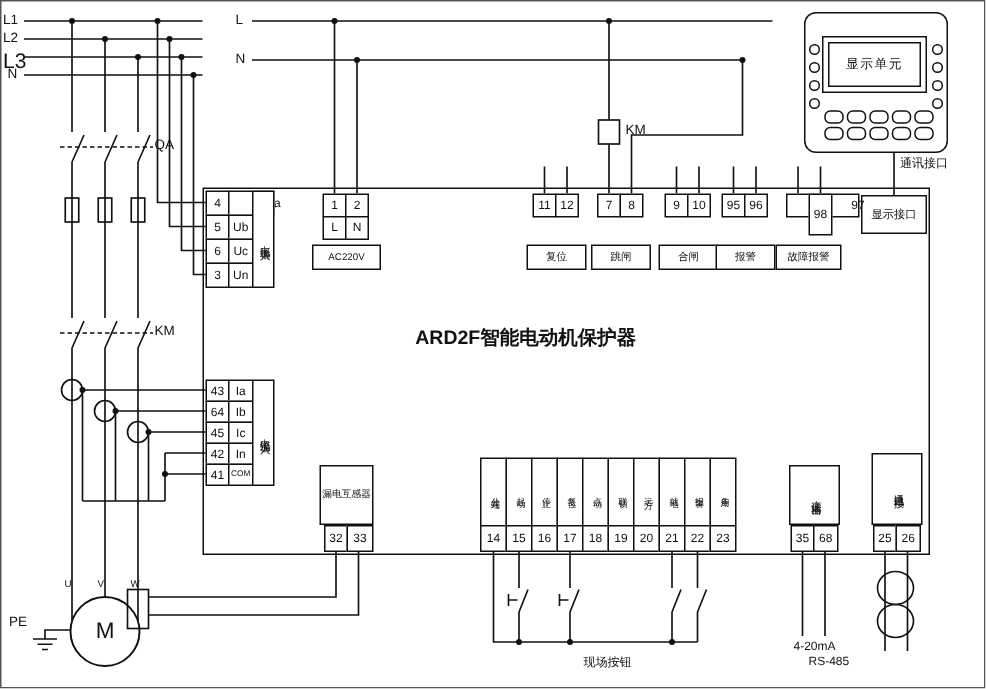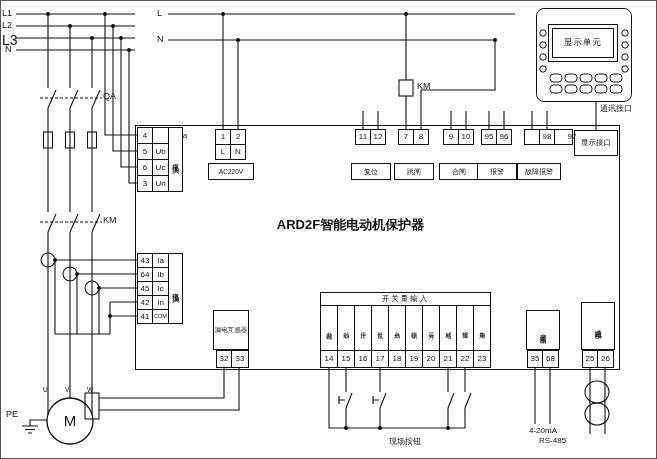--- a/index.html
+++ b/index.html
@@ -175,21 +175,21 @@
 
   <div class="cell over" style="left:443px;top:129px;width:16px;height:16px;">9</div>
   <div class="cell over" style="left:458px;top:129px;width:16px;height:16px;">10</div>
   <div class="lblbox over" style="left:439px;top:163px;width:40px;height:17px;">合闸</div>
 
   <div class="cell over" style="left:481px;top:129px;width:16px;height:16px;">95</div>
   <div class="cell over" style="left:496px;top:129px;width:16px;height:16px;">96</div>
   <div class="lblbox over" style="left:477px;top:163px;width:40px;height:17px;">报警</div>
 
   <div class="cell over" style="left:524px;top:129px;width:16px;height:16px;padding-left:47px;">97</div>
-  <div class="cell over" style="left:539px;top:129px;width:16px;height:16px;">98</div>
+  <div class="cell over" style="left:539px;top:129px;width:16px;height:28px;">98</div>
   <div class="lblbox over" style="left:517px;top:163px;width:44px;height:17px;">故障报警</div>
 
   <div class="cell over" style="left:137px;top:127px;width:16px;height:17px;">4</div>
   <div class="cell over" style="left:152px;top:127px;width:17px;height:17px;padding-left:29px;">Ua</div>
   <div class="cell over" style="left:137px;top:143px;width:16px;height:17px;">5</div>
   <div class="cell over" style="left:152px;top:143px;width:17px;height:17px;">Ub</div>
   <div class="cell over" style="left:137px;top:159px;width:16px;height:17px;">6</div>
   <div class="cell over" style="left:152px;top:159px;width:17px;height:17px;">Uc</div>
   <div class="cell over" style="left:137px;top:175px;width:16px;height:17px;">3</div>
   <div class="cell over" style="left:152px;top:175px;width:17px;height:17px;">Un</div>
@@ -208,21 +208,20 @@
   <div class="cell over" style="left:137px;top:309px;width:16px;height:15px;">41</div>
   <div class="cell over" style="left:152px;top:309px;width:17px;height:15px;font-size:5.5px;">COM</div>
   <div class="lblbox over" style="left:168px;top:253px;width:15px;height:71px;">
       <span class="vlbl">电流输入</span>
     </div>
 
   <div class="lblbox over" style="left:213px;top:310px;width:36px;height:40px;font-size:6.5px;">漏电互感器</div>
   <div class="cell over" style="left:216px;top:350px;width:16px;height:18px;">32</div>
   <div class="cell over" style="left:231px;top:350px;width:18px;height:18px;">33</div>
 
-  <div class="lblbox over" style="left:320px;top:292px;width:171px;height:14px;font-size:7.5px;letter-spacing:2px;">开关量输入</div>
 
   <div class="lblbox over" style="left:320px;top:305px;width:18px;height:46px;">
       <span class="vlbl" style="font-size:6px;">公共端</span>
     </div>
   <div class="lblbox over" style="left:337px;top:305px;width:18px;height:46px;">
       <span class="vlbl" style="font-size:6px;">起动</span>
     </div>
   <div class="lblbox over" style="left:354px;top:305px;width:18px;height:46px;">
       <span class="vlbl" style="font-size:6px;">停止</span>
     </div>

